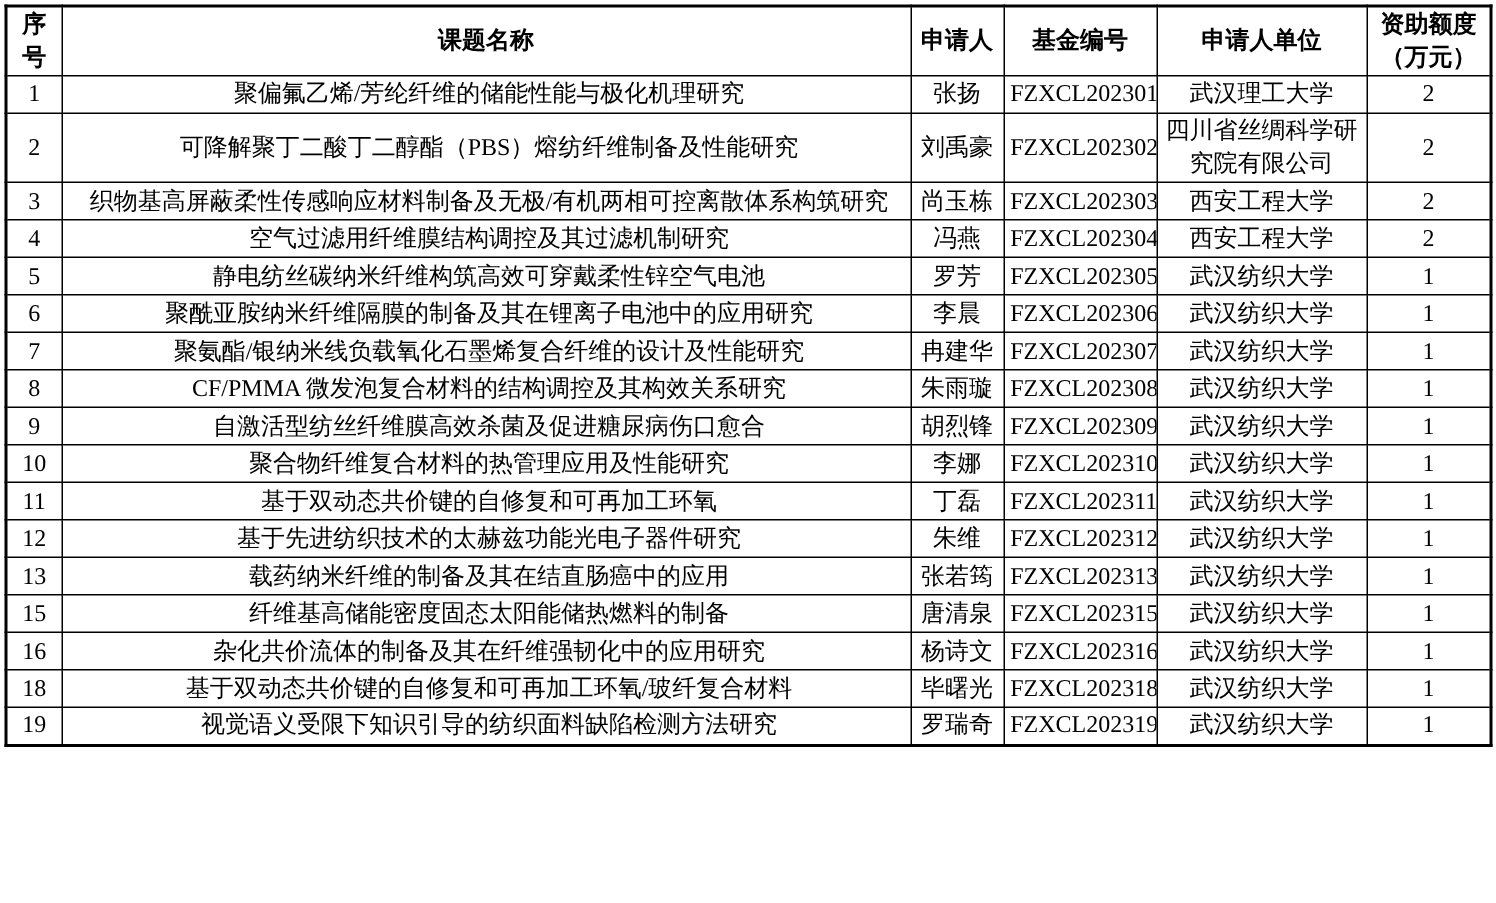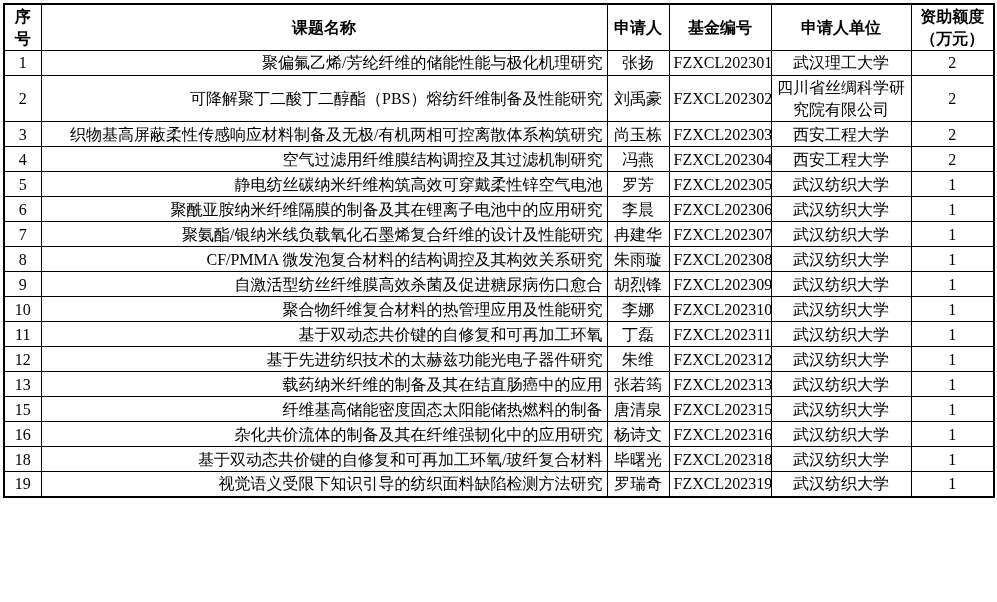--- a/index.html
+++ b/index.html
@@ -29,21 +29,21 @@
     line-height: 1.35;
   }
   .grant-table thead th {
     font-weight: bold;
     height: 36px;
   }
   .grant-table tbody tr {
     height: 25px;
   }
   .grant-table td.cell-title {
-    text-align: right;
+    text-align: center;
     padding-left: 8px;
   }
   col.c-no   { width: 37px; }
   col.c-title{ width: 566px; }
   col.c-app  { width: 62px; }
   col.c-fund { width: 102px; }
   col.c-org  { width: 140px; }
   col.c-amt  { width: 83px; }
 </style>
 </head>

